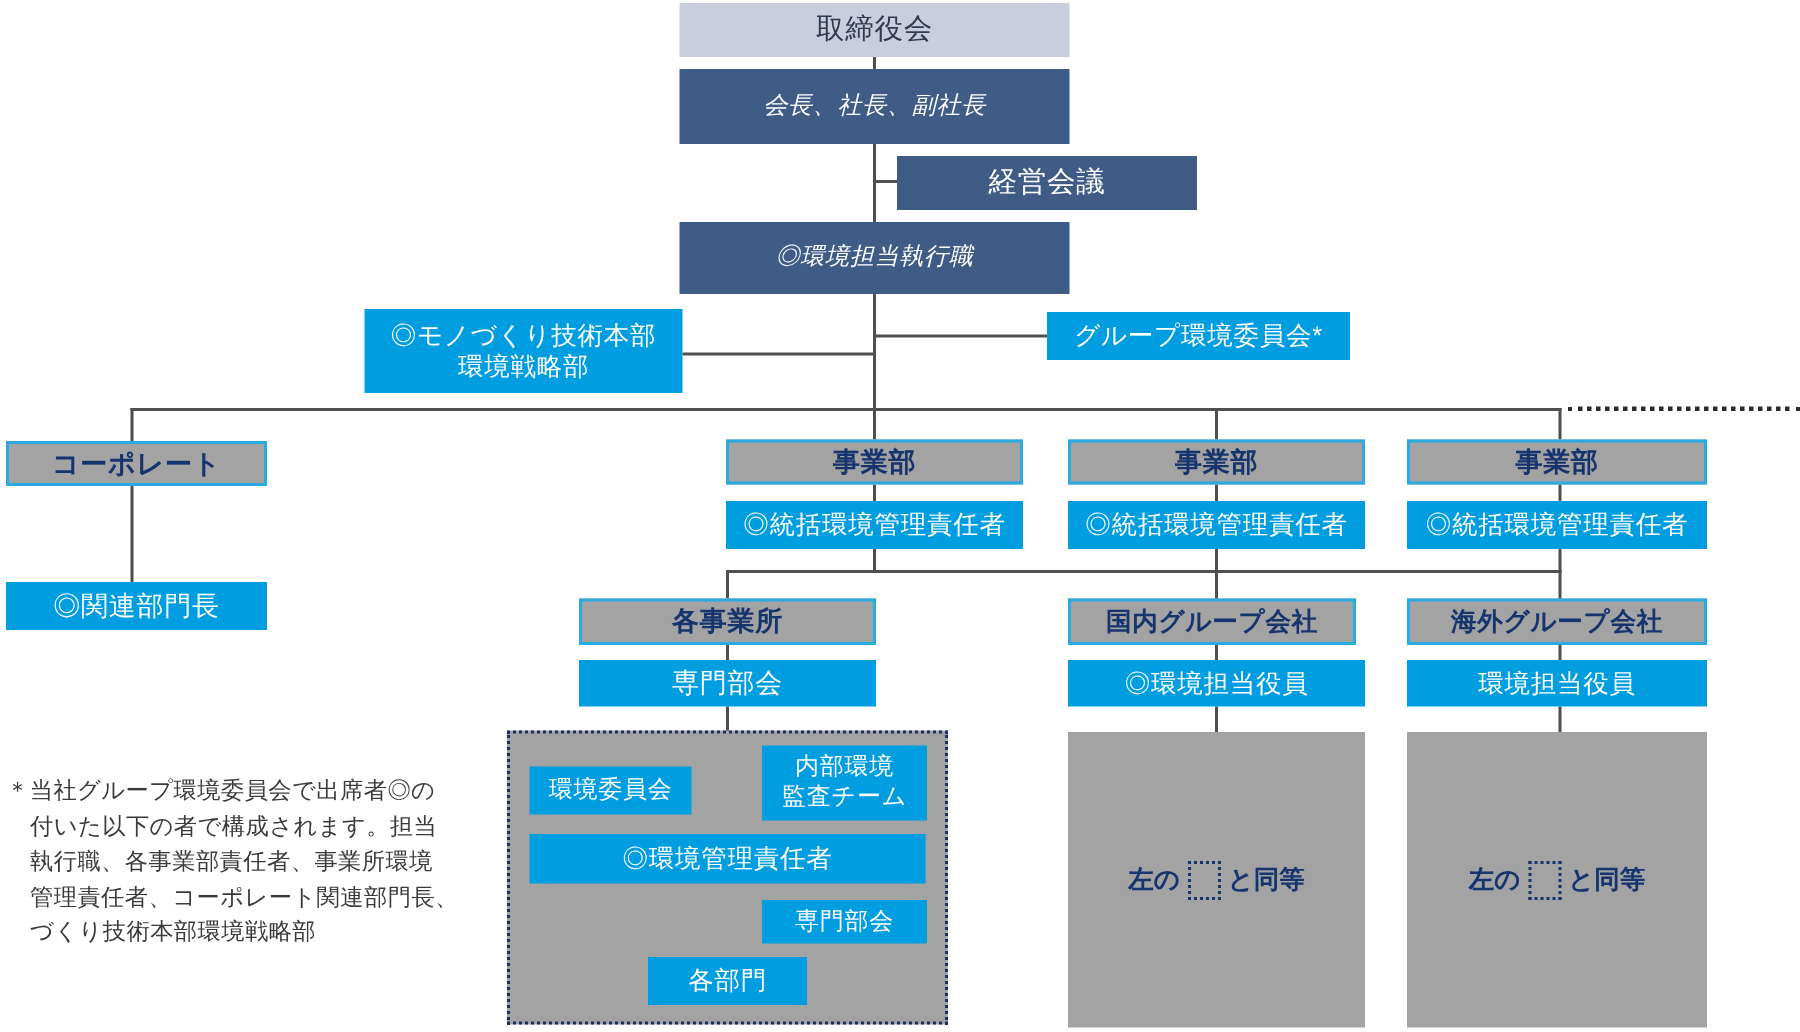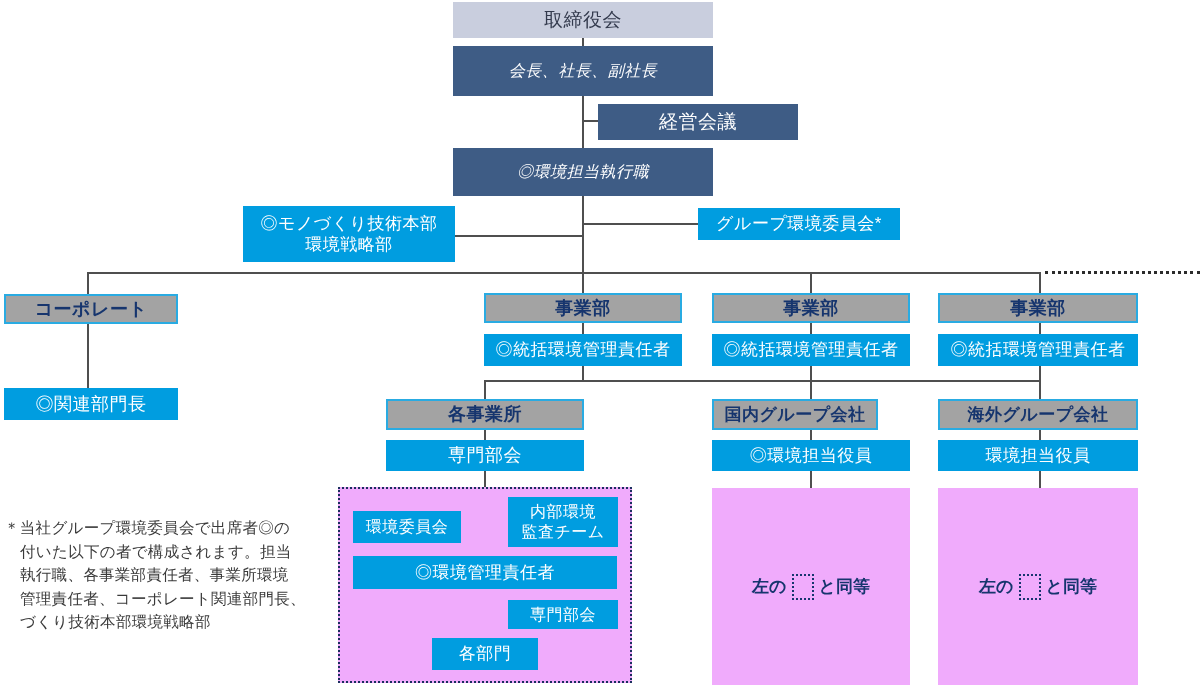--- a/index.html
+++ b/index.html
@@ -9,21 +9,21 @@
   }
   .box{
     position:absolute;box-sizing:border-box;
     display:flex;align-items:center;justify-content:center;
     text-align:right;line-height:1.25;letter-spacing:0.5px;
   }
   .dark{background:#3e5c85;color:#ffffff;}
   .cyan{background:#009de0;color:#ffffff;}
   .gray{background:#c9cede;color:#333a4d;}
   .whitebox{background:#a3a3a3;border:2px solid #29abe2;color:#16356e;font-weight:bold;}
-  .panel{position:absolute;box-sizing:border-box;background:#f0abfc;
+  .panel{position:absolute;box-sizing:border-box;background:#a3a3a3;
     display:flex;align-items:center;justify-content:center;}
   .dotted-panel{border:2px dotted #1b2f5e;}
   .col2{flex-direction:column;}
   .vline,.hline{position:absolute;background:#4f4f4f;}
   .vline{width:2px;}
   .hline{height:2px;}
   .dotline{position:absolute;height:0;border-top:3px dotted #2b2b2b;}
   .equiv{display:flex;align-items:center;justify-content:center;
     color:#16356e;font-size:17px;font-weight:bold;}
   .dotsq{display:inline-block;width:18px;height:22px;border:2px dotted #16356e;margin:0 5px;}
@@ -85,21 +85,21 @@
   <div class="box whitebox f18" style="left:484px;top:293px;width:198px;height:30px;">事業部</div>
   <div class="box whitebox f18" style="left:712px;top:293px;width:198px;height:30px;">事業部</div>
   <div class="box whitebox f18" style="left:938px;top:293px;width:200px;height:30px;">事業部</div>
 
   <div class="box cyan f18" style="left:4px;top:388px;width:174px;height:32px;">◎関連部門長</div>
   <div class="box cyan f17" style="left:484px;top:334px;width:198px;height:32px;">◎統括環境管理責任者</div>
   <div class="box cyan f17" style="left:712px;top:334px;width:198px;height:32px;">◎統括環境管理責任者</div>
   <div class="box cyan f17" style="left:938px;top:334px;width:200px;height:32px;">◎統括環境管理責任者</div>
 
   <div class="box whitebox f18" style="left:386px;top:399px;width:198px;height:31px;">各事業所</div>
-  <div class="box whitebox f17" style="left:712px;top:399px;width:166px;height:31px;">国内グループ会社</div>
+  <div class="box whitebox f17" style="left:712px;top:399px;width:192px;height:31px;">国内グループ会社</div>
   <div class="box whitebox f17" style="left:938px;top:399px;width:200px;height:31px;">海外グループ会社</div>
 
   <div class="box cyan f18" style="left:386px;top:440px;width:198px;height:31px;">専門部会</div>
   <div class="box cyan f17" style="left:712px;top:440px;width:198px;height:31px;">◎環境担当役員</div>
   <div class="box cyan f17" style="left:938px;top:440px;width:200px;height:31px;">環境担当役員</div>
 
   <div class="panel dotted-panel" style="left:338px;top:487px;width:294px;height:196px;"></div>
 
   <div class="box cyan f16" style="left:353px;top:511px;width:108px;height:32px;">環境委員会</div>
   <div class="box cyan col2 f16" style="left:508px;top:497px;width:110px;height:50px;">

